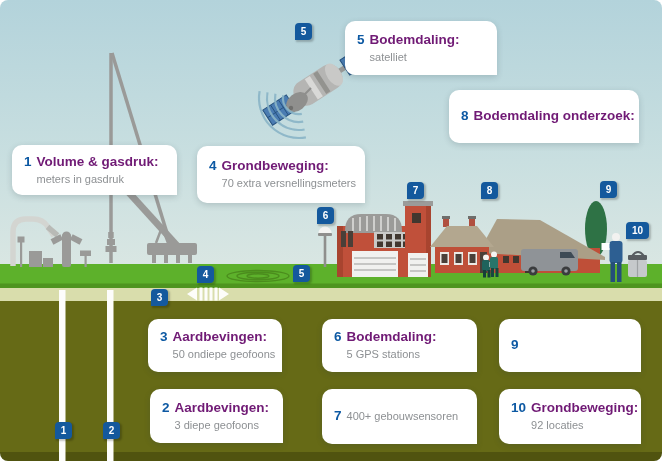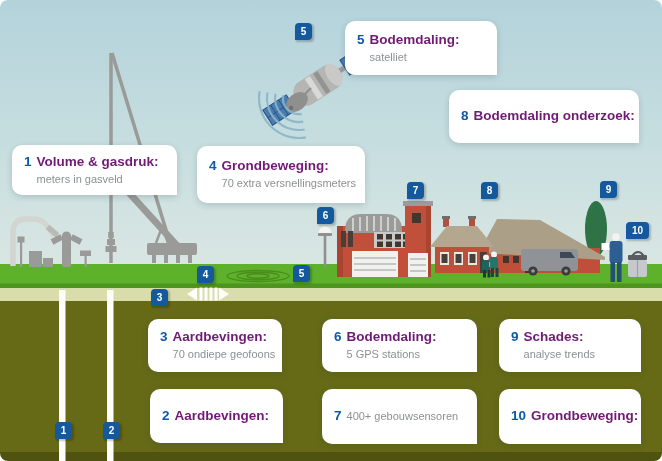--- a/index.html
+++ b/index.html
@@ -218,21 +218,21 @@
       <path d="M304.6,129.5 A32,32 0 0 1 267.5,92.4"></path>
       <path d="M305.9,137.4 A40,40 0 0 1 259.6,91.1"></path>
     </g>
   </svg>
 
   <div class="card" style="left:12px;top:145px;width:165px;height:50px;">
     <div class="card-inner">
       <span class="num">1</span>
       <span class="txt">
         <div class="title">Volume &amp; gasdruk:</div>
-        <div class="subtitle">meters in gasveld</div>
+        <div class="subtitle">meters in gasdruk</div>
       </span>
     </div>
   </div>
 
   <div class="card" style="left:197px;top:146px;width:168px;height:57px;">
     <div class="card-inner">
       <span class="num">4</span>
       <span class="txt">
         <div class="title">Grondbeweging:</div>
         <div class="subtitle">70 extra versnellingsmeters</div>
@@ -257,68 +257,66 @@
         <div class="title">Bodemdaling onderzoek:</div>
       </span>
     </div>
   </div>
 
   <div class="card" style="left:148px;top:319px;width:134px;height:53px;">
     <div class="card-inner">
       <span class="num">3</span>
       <span class="txt">
         <div class="title">Aardbevingen:</div>
-        <div class="subtitle">70 ondiepe geofoons</div>
+        <div class="subtitle">50 ondiepe geofoons</div>
       </span>
     </div>
   </div>
 
   <div class="card" style="left:322px;top:319px;width:155px;height:53px;">
     <div class="card-inner">
       <span class="num">6</span>
       <span class="txt">
         <div class="title">Bodemdaling:</div>
         <div class="subtitle">5 GPS stations</div>
       </span>
     </div>
   </div>
 
   <div class="card" style="left:499px;top:319px;width:142px;height:53px;">
     <div class="card-inner">
       <span class="num">9</span>
-      <span class="txt">
-        <div class="title">Schades:</div>
-        <div class="subtitle">analyse trends</div>
-      </span>
     </div>
   </div>
 
   <div class="card" style="left:150px;top:389px;width:133px;height:54px;">
     <div class="card-inner">
       <span class="num">2</span>
       <span class="txt">
         <div class="title">Aardbevingen:</div>
+        <div class="subtitle">3 diepe geofoons</div>
       </span>
     </div>
   </div>
 
   <div class="card" style="left:322px;top:389px;width:155px;height:55px;">
     <div class="card-inner">
       <span class="num">7</span>
       <span class="txt">
         <div class="subtitle">400+ gebouwsensoren</div>
       </span>
     </div>
   </div>
 
   <div class="card" style="left:499px;top:389px;width:142px;height:55px;">
     <div class="card-inner">
       <span class="num">10</span>
       <span class="txt">
         <div class="title">Grondbeweging:</div>
+        <div class="subtitle">92 locaties</div>
       </span>
     </div>
   </div>
 
   <div class="badge" style="left:55px;top:422px;">1</div>
   <div class="badge" style="left:103px;top:422px;">2</div>
   <div class="badge" style="left:151px;top:289px;">3</div>
   <div class="badge" style="left:197px;top:266px;">4</div>
   <div class="badge" style="left:293px;top:265px;">5</div>
   <div class="badge" style="left:295px;top:23px;">5</div>

